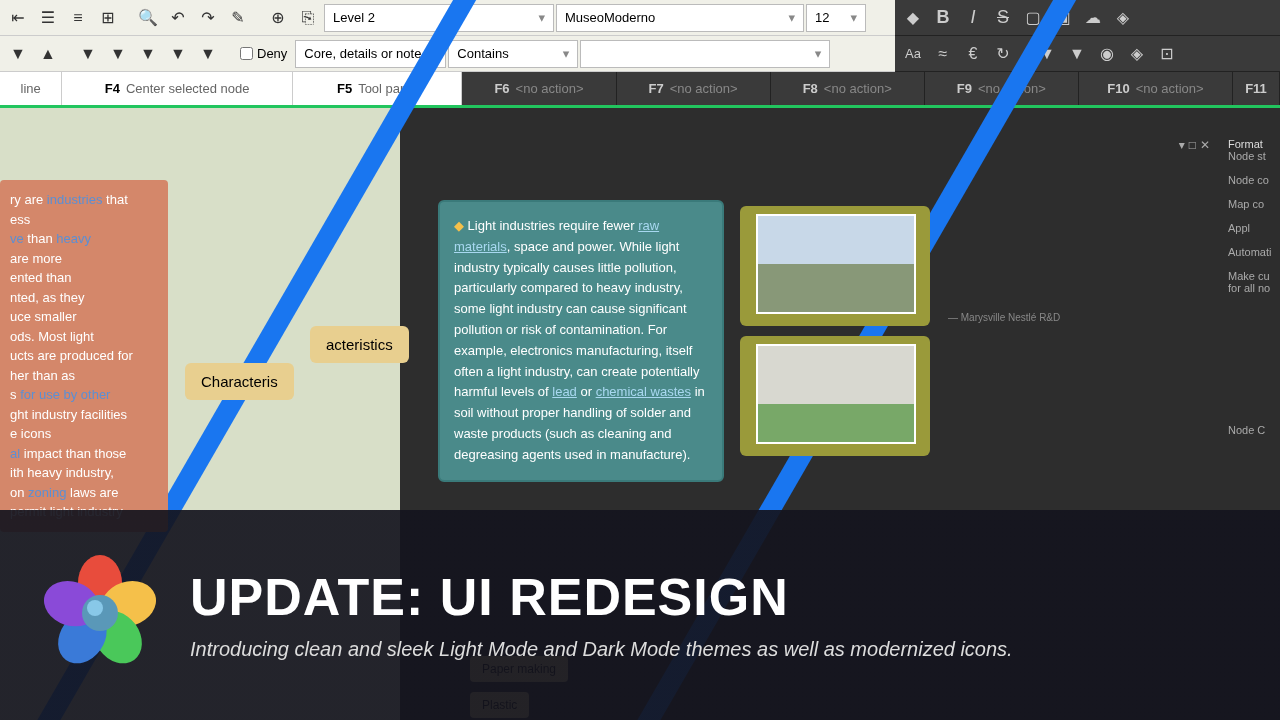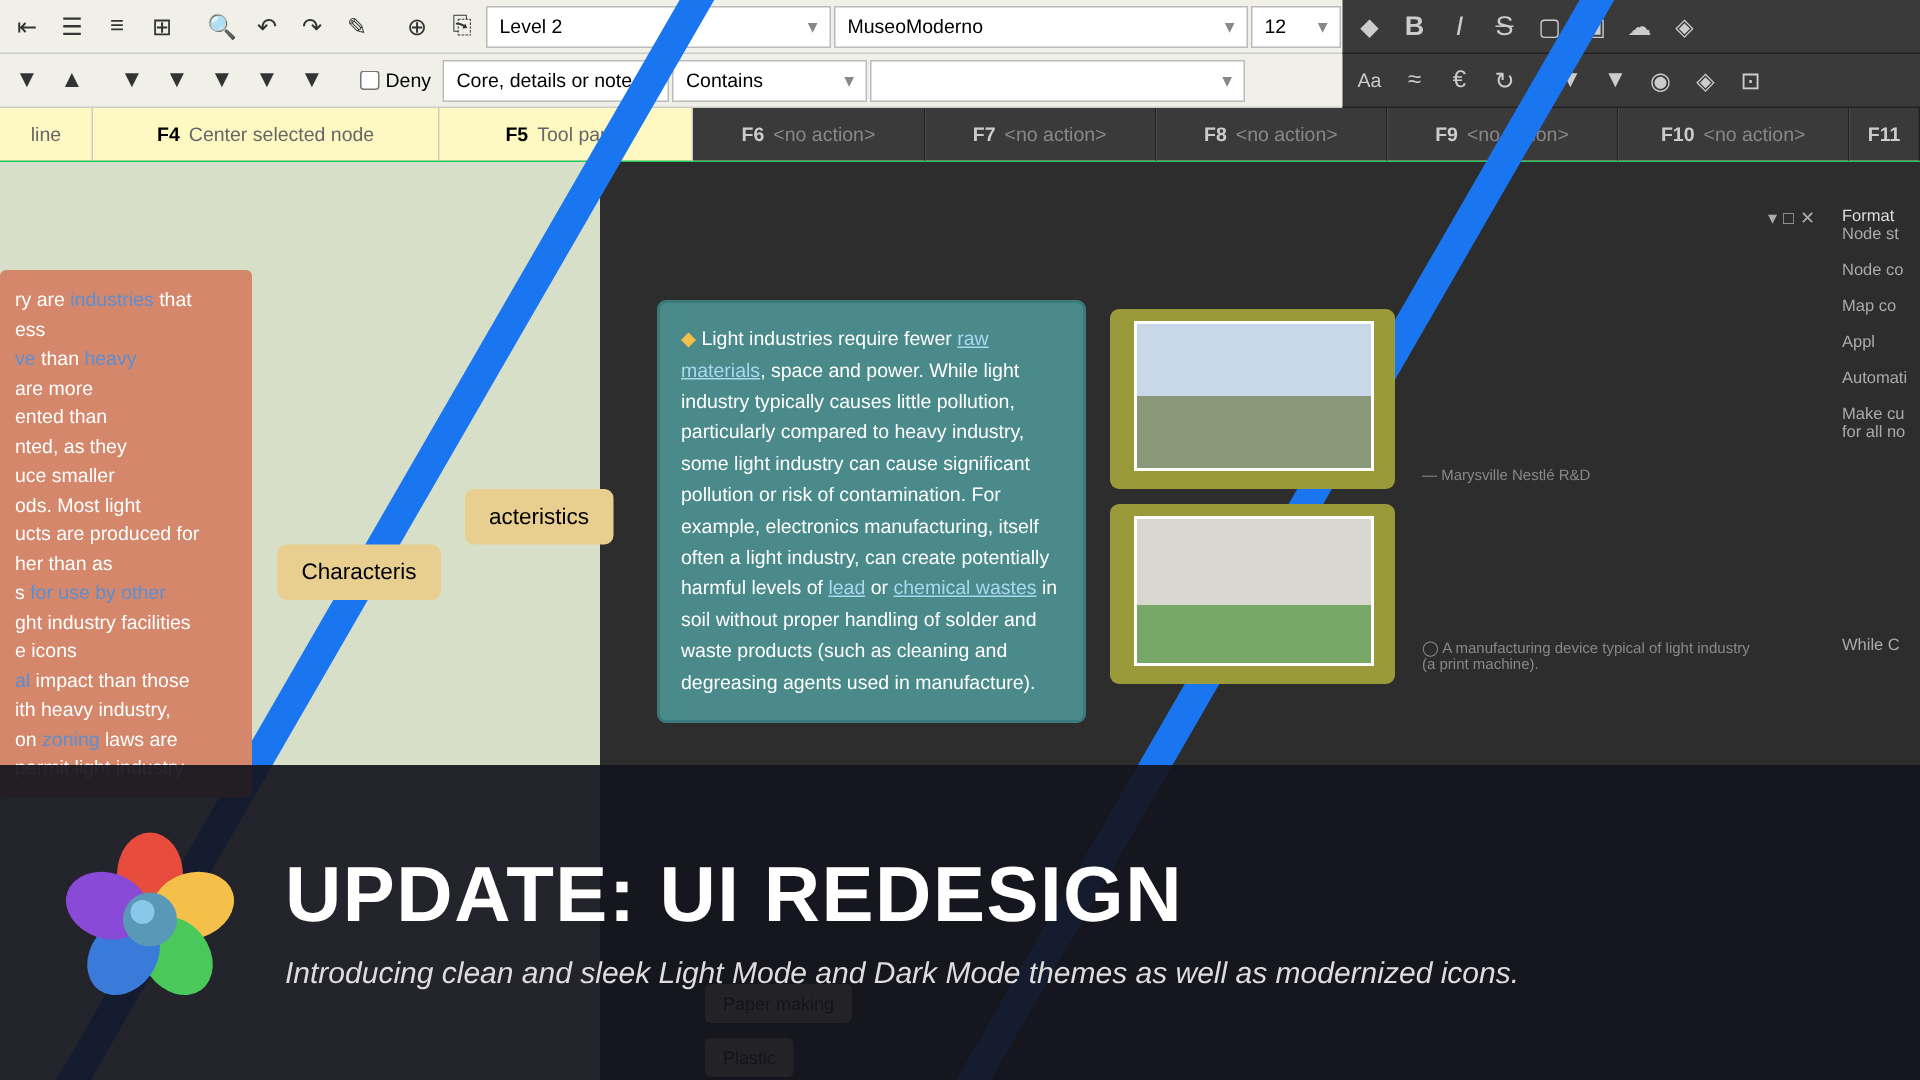--- a/index.html
+++ b/index.html
@@ -3,21 +3,21 @@
 <meta charset="utf-8">
 <style>
 *{margin:0;padding:0;box-sizing:border-box;font-family:Arial,sans-serif}
 body{width:1280px;height:720px;position:relative;overflow:hidden;background:#e8e8e0}
 .toolbar-row{display:flex;align-items:center;height:36px;background:#f0f0e8;border-bottom:1px solid #ccc;padding:0 4px;gap:2px}
 .toolbar-row.dark{background:#3a3a3a;border-bottom:1px solid #222}
 .icon-btn{width:28px;height:28px;display:flex;align-items:center;justify-content:center;cursor:pointer;border-radius:3px;font-size:16px;color:#333}
 .dark .icon-btn{color:#ccc}
 .dropdown{height:28px;background:#fff;border:1px solid #bbb;padding:0 8px;display:flex;align-items:center;font-size:13px;cursor:pointer;position:relative}
 .dropdown::after{content:'▾';margin-left:auto;padding-left:8px;color:#888}
-.fkey-row{display:flex;height:36px;background:#fef9c3;border-bottom:1px solid #22c55e}
+.fkey-row{display:flex;height:36px;background:#ffffff;border-bottom:3px solid #22c55e}
 .fkey{flex:1;display:flex;align-items:center;justify-content:center;border-right:1px solid #ccc;font-size:13px;cursor:pointer;gap:6px}
 .fkey-num{font-weight:bold}
 .fkey-action{color:#666}
 .fkey.dark{background:#3a3a3a;border-color:#222;color:#ccc}
 .fkey.dark .fkey-action{color:#888}
 .checkbox-label{display:flex;align-items:center;gap:4px;font-size:13px;padding:0 6px}
 .canvas-area{position:absolute;top:108px;left:0;right:0;bottom:0}
 .light-panel{position:absolute;left:0;top:0;width:700px;height:100%;background:#d8dfc8}
 .dark-panel{position:absolute;left:400px;top:0;right:0;height:100%;background:#2d2d2d}
 .diag{position:absolute;background:#1976f0;transform-origin:top left}
@@ -50,21 +50,21 @@
   <div class="icon-btn">⊞</div>
   <div style="width:8px"></div>
   <div class="icon-btn">🔍</div>
   <div class="icon-btn">↶</div>
   <div class="icon-btn">↷</div>
   <div class="icon-btn">✎</div>
   <div style="width:8px"></div>
   <div class="icon-btn">⊕</div>
   <div class="icon-btn">⎘</div>
   <div class="dropdown" style="width:230px">Level 2</div>
-  <div class="dropdown" style="width:276px">MuseoModerno</div>
+  <div class="dropdown" style="width:248px">MuseoModerno</div>
   <div class="dropdown" style="width:60px">12</div>
 </div>
 
 <div class="toolbar-row dark" style="position:absolute;top:0;left:895px;right:0;border-left:none">
   <div class="icon-btn">◆</div>
   <div class="icon-btn" style="font-weight:bold;font-size:18px">B</div>
   <div class="icon-btn" style="font-style:italic;font-size:18px">I</div>
   <div class="icon-btn" style="text-decoration:line-through;font-size:18px">S</div>
   <div class="icon-btn">▢</div>
   <div class="icon-btn">▣</div>
@@ -175,40 +175,39 @@
   </div>
 
   <div class="olive-card" style="left:740px;top:98px;width:190px;height:120px">
     <div class="img-ph" style="width:160px;height:100px;margin-left:8px;background:linear-gradient(#c8d8e8 50%,#889878 50%)"></div>
   </div>
   <div class="caption" style="left:948px;top:204px;color:#888">— <span>Marysville Nestlé R&amp;D</span></div>
 
   <div class="olive-card" style="left:740px;top:228px;width:190px;height:120px">
     <div class="img-ph" style="width:160px;height:100px;margin-left:8px;background:linear-gradient(#d8d8d0 60%,#78a868 60%)"></div>
   </div>
-  <div class="caption" style="left:948px;top:318px;color:#888;width:220px">◯ <span>A manufacturing device typical of light industry (a print machine).</span></div>
 
   <div class="chip" style="left:470px;top:548px">Paper making</div>
   <div class="chip" style="left:470px;top:584px">Plastic</div>
 
   <div class="panel-ctrl">
     <span>▾</span>
     <span>□</span>
     <span>✕</span>
   </div>
 
   <div class="format-panel">
     <div style="font-size:11px;color:#ddd;">Format</div>
     <div class="row">Node st</div>
     <div class="row">Node co</div>
     <div class="row">Map co</div>
     <div class="row">Appl</div>
     <div class="row">Automati</div>
     <div class="row" style=""><span>Make cu</span><br><span>for all no</span></div>
-    <div class="row" style="margin-top:130px">While C</div>
+    <div class="row" style="margin-top:130px">Node C</div>
   </div>
 </div>
 
 <div class="banner">
   <div class="logo-wrap">
     <svg width="120" height="120" viewBox="0 0 120 120">
       <g transform="translate(60,60)">
         <ellipse cx="0" cy="-30" rx="22" ry="28" fill="#e84c3c" transform="rotate(0)"></ellipse>
         <ellipse cx="0" cy="-30" rx="22" ry="28" fill="#f5c04a" transform="rotate(72)"></ellipse>
         <ellipse cx="0" cy="-30" rx="22" ry="28" fill="#4ac85a" transform="rotate(144)"></ellipse>

